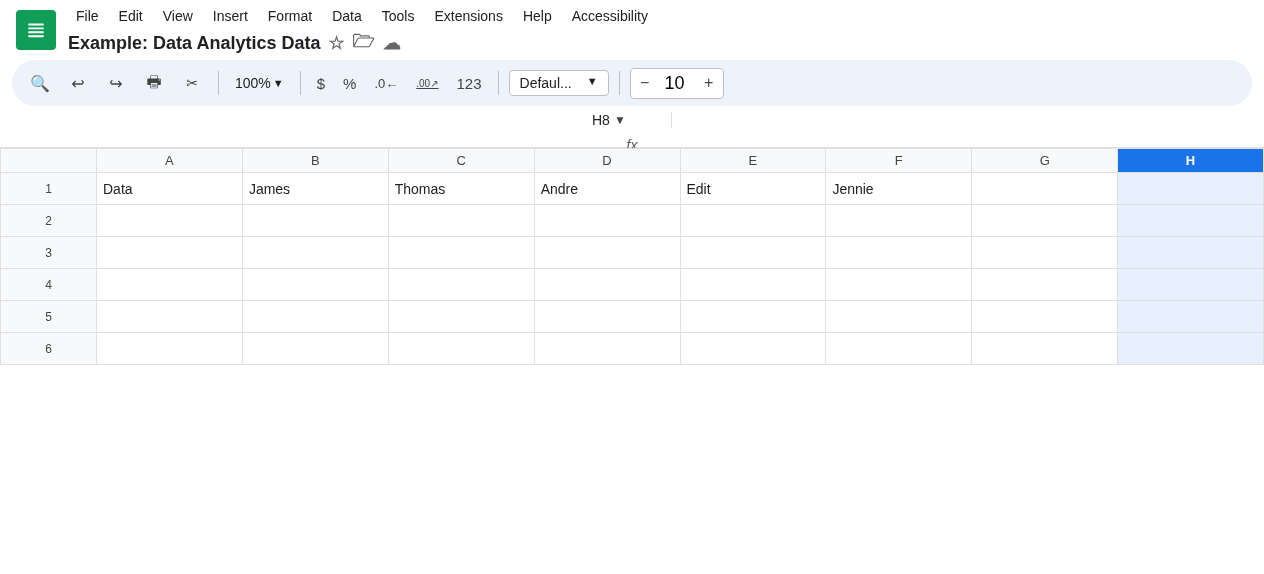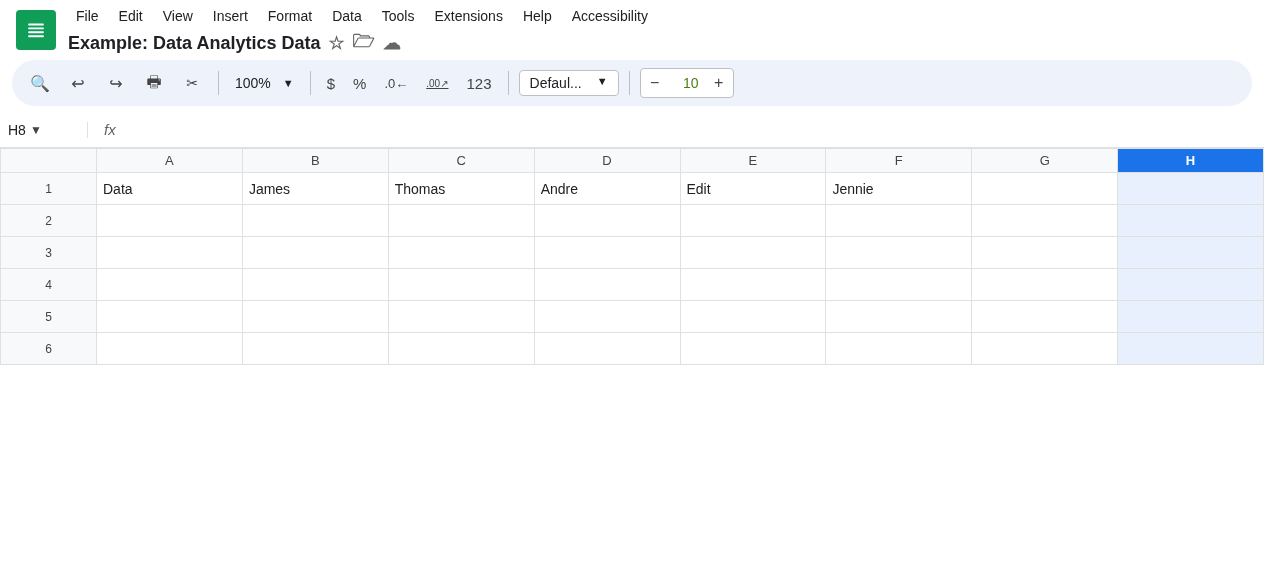--- a/index.html
+++ b/index.html
@@ -59,21 +59,21 @@
       color: #444;
       background: transparent;
       border: none;
     }
     .toolbar-divider {
       width: 1px; height: 24px;
       background: #bdc1c6;
       margin: 0 4px;
     }
     #zoom-control {
-      display: flex; align-items: center; gap: 12px;
+      display: flex; align-items: center; gap: 2px;
       font-size: 14px; color: #202124;
       cursor: pointer;
       padding: 4px 6px;
       border-radius: 4px;
     }
     .toolbar-symbol {
       font-size: 15px; color: #444;
       padding: 4px 6px;
       cursor: pointer;
       border-radius: 4px;
@@ -88,40 +88,41 @@
       background: #fff;
       min-width: 100px;
     }
     #font-size-box {
       display: flex; align-items: center;
       border: 1px solid #bdc1c6;
       border-radius: 4px;
       background: #fff;
     }
     #font-size-value {
-      font-size: 14px; color: #4d7c0f;
+      font-size: 18px; color: #000000;
       padding: 4px 6px;
-      min-width: 36px; text-align: right;
+      min-width: 36px; text-align: left;
     }
     .fs-btn {
       width: 28px; height: 28px;
       display: flex; align-items: center; justify-content: center;
       cursor: pointer;
       font-size: 16px; color: #444;
       border: none; background: transparent;
     }
 
     
     #formula-bar {
       display: flex;
       align-items: center;
       height: 36px;
       border-bottom: 1px solid #e0e0e0;
       padding: 0 8px;
       gap: 8px;
+      flex-direction: column;
     }
     #cell-ref {
       display: flex; align-items: center; gap: 4px;
       min-width: 80px;
       font-size: 14px; color: #202124;
       border-right: 1px solid #e0e0e0;
       padding-right: 8px;
     }
     #cell-ref-value {
       font-size: 14px; color: #202124;

